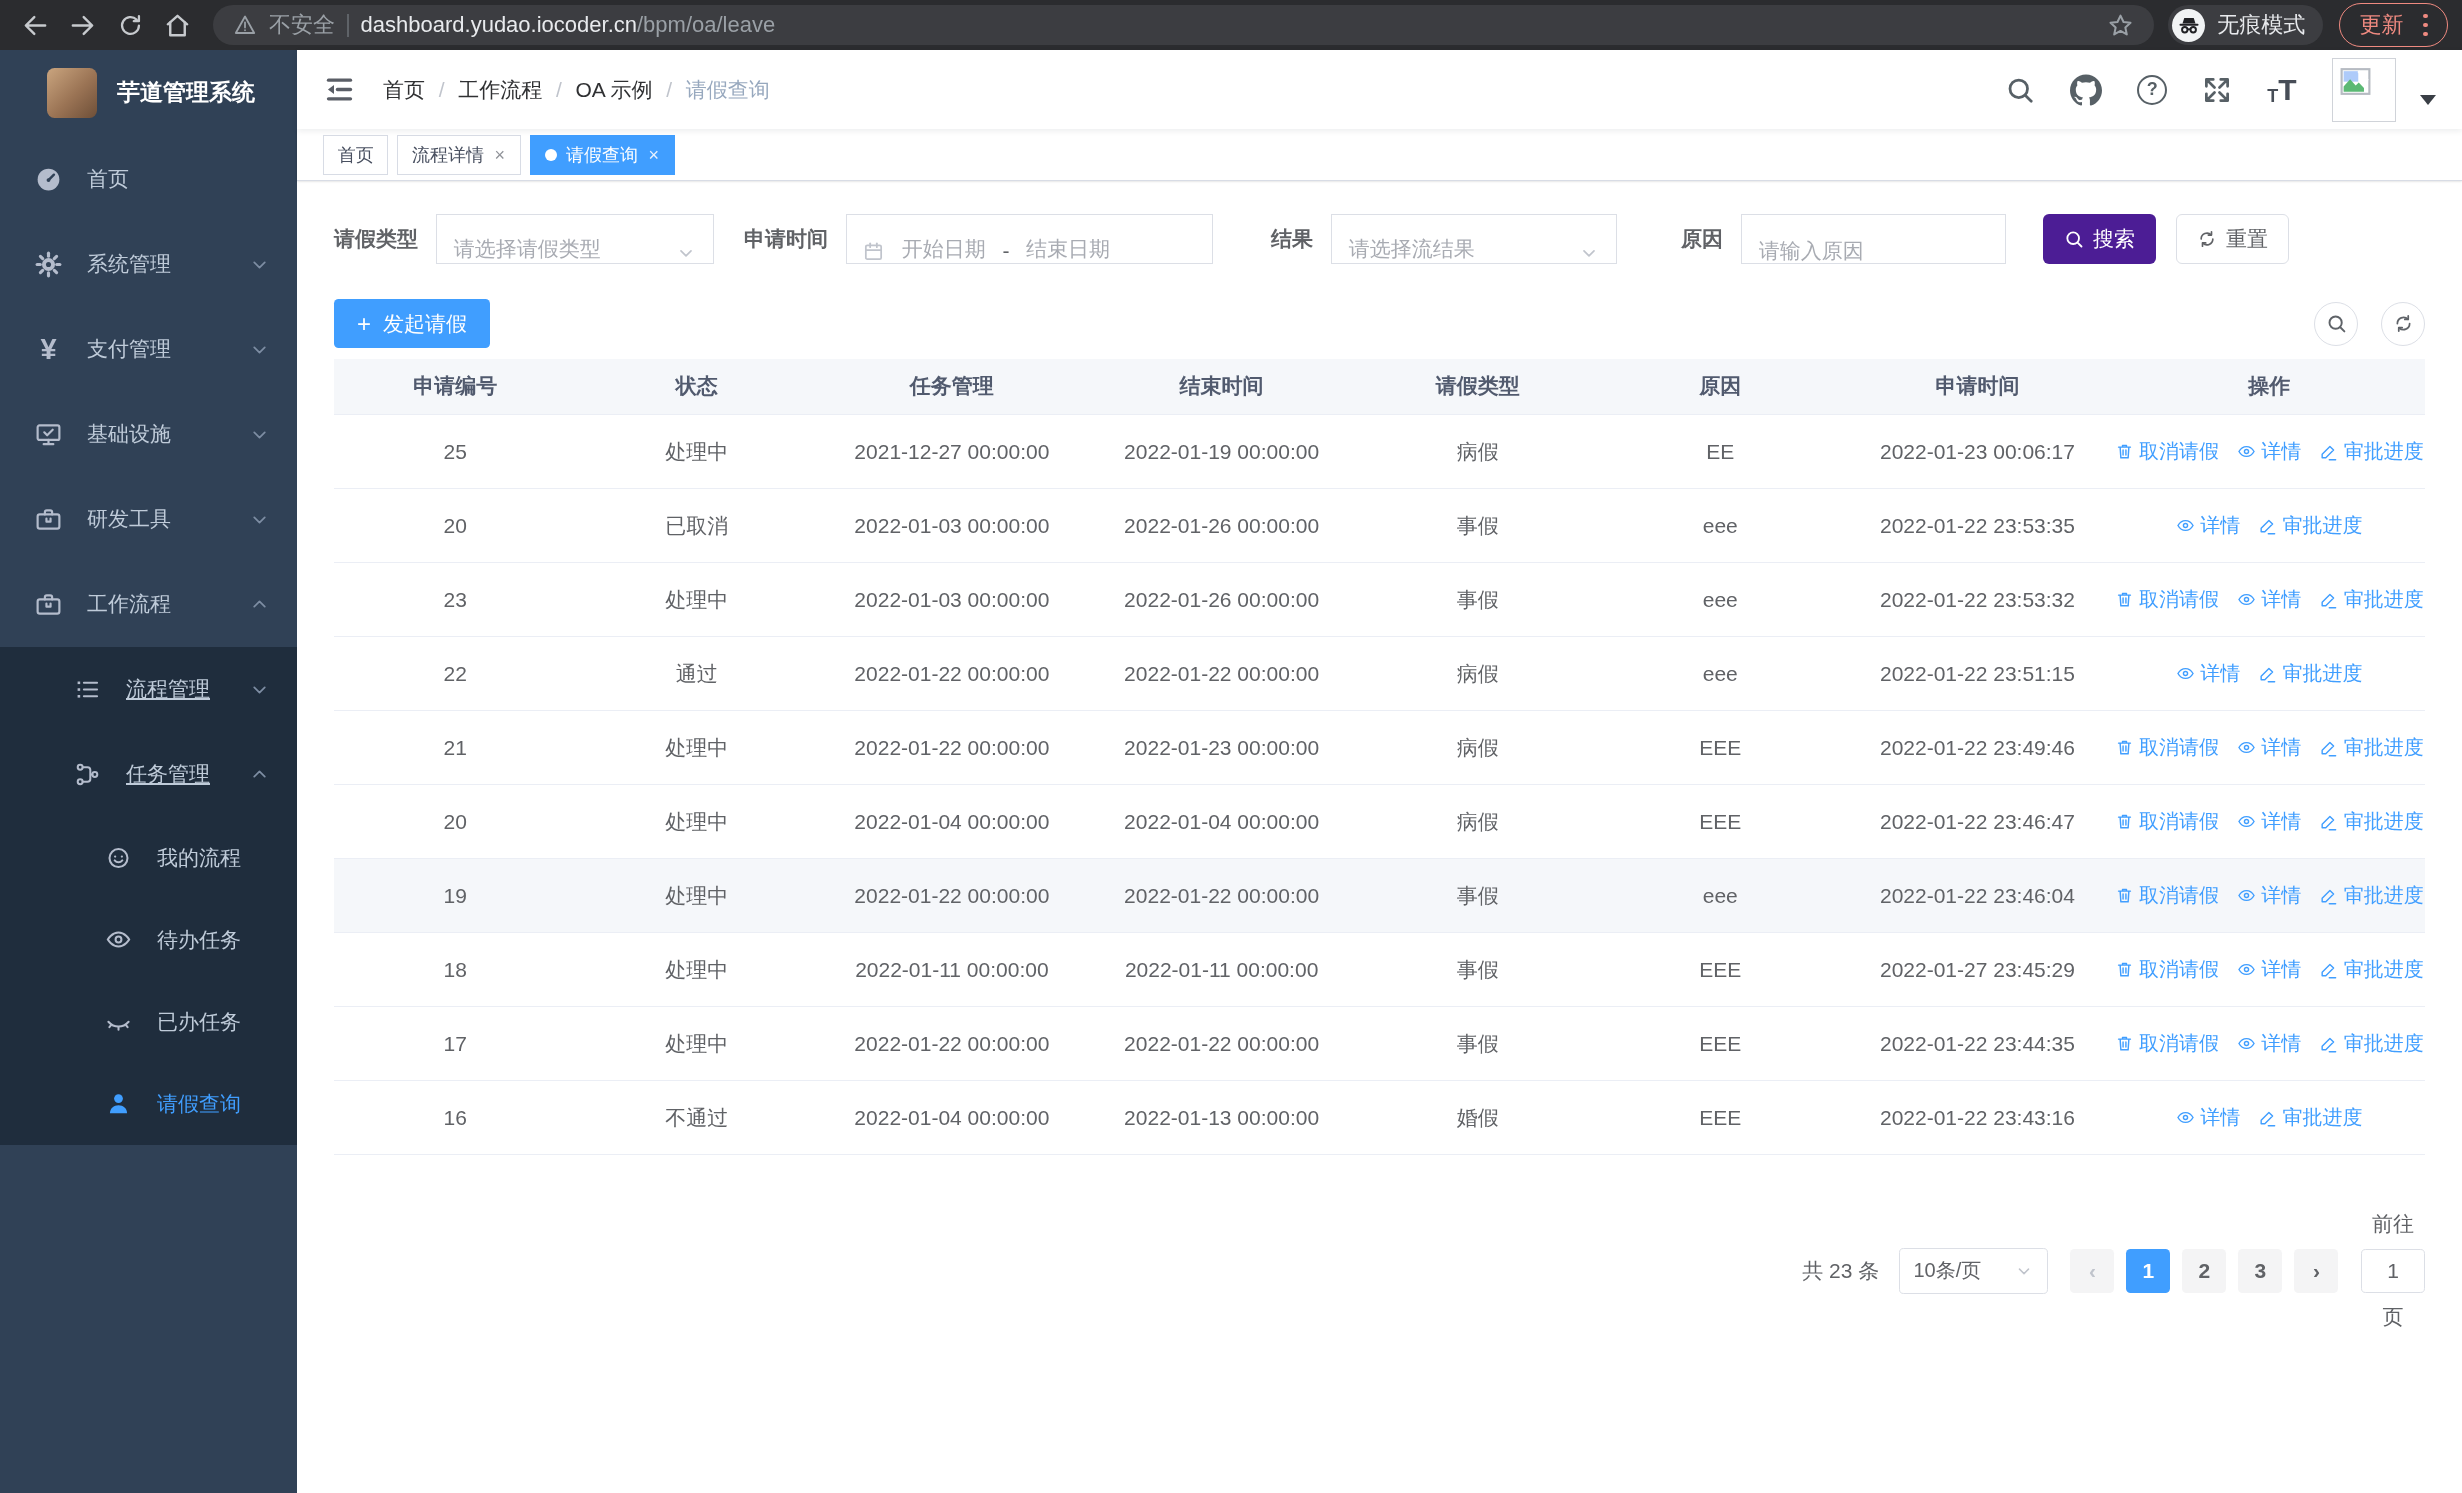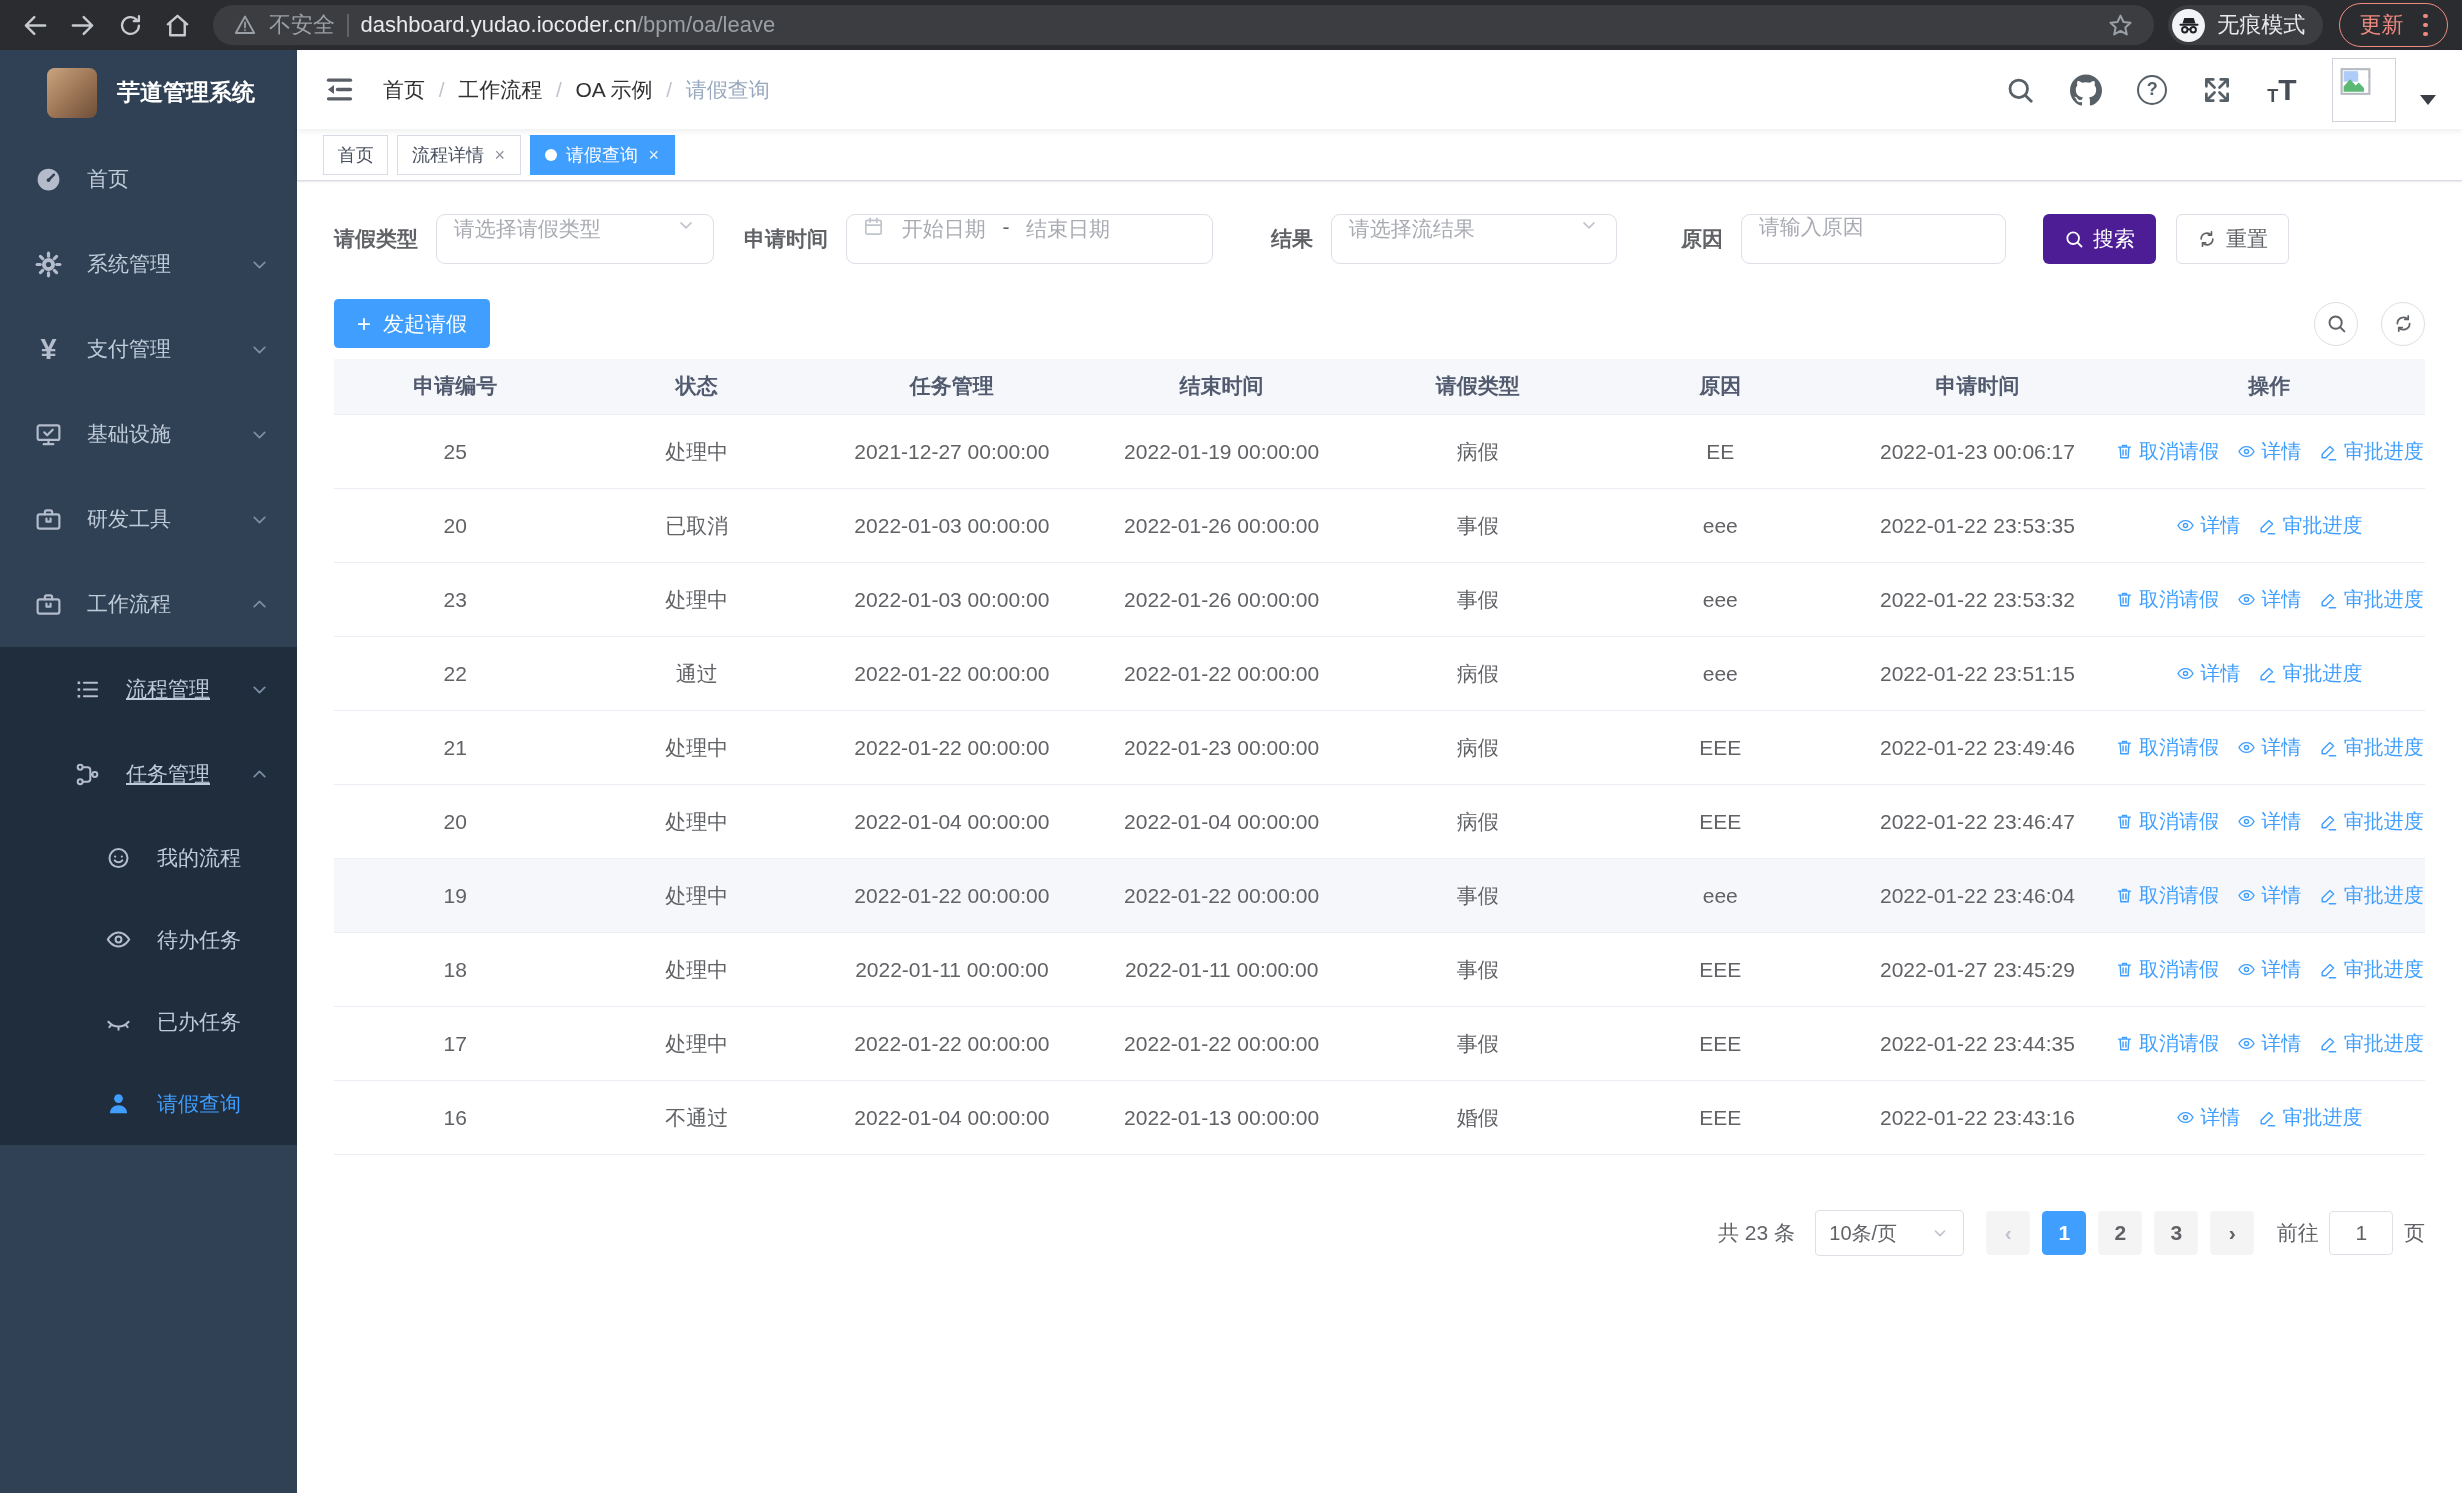--- a/index.html
+++ b/index.html
@@ -66,21 +66,21 @@
   .tag .x { font-size:18px; color:#909399; line-height:1; padding:0 1.5px; }
   .tag.active { background:#409eff; border-color:#409eff; color:#fff; }
   .tag.active .dot { width:12px; height:12px; border-radius:50%; background:#fff; }
   .tag.active .x { color:#e8f2ff; }
 
   
   .content { flex:1; padding:33px 37px 0 37px; background:#fff; overflow:hidden; }
 
   .filters { display:flex; align-items:center; font-size:21px; color:#606266; }
   .f-label { font-weight:600; white-space:nowrap; margin-right:18px; }
-  .box { border:0.8px solid #dcdfe6; border-radius:9px; height:50px; display:flex; align-items:flex-start; background:#fff; font-size:21px; }
+  .box { border:0.8px solid #dcdfe6; border-radius:0; height:50px; display:flex; align-items:flex-end; background:#fff; font-size:21px; }
   .ph { color:#a8abb2; white-space:nowrap; }
   .sel { padding:0 16.7px; cursor:pointer; }
   .sel .chevd { margin-left:auto; color:#c0c4cc; }
   .sel-type { width:278px; margin-right:30px; }
   .sel-result { width:286px; margin-right:64px; }
   .daterange { width:367px; padding:0 15px; gap:16.7px; margin-right:58px; cursor:text; }
   .daterange .sep { color:#606266; }
   .cal { color:#c0c4cc; }
   .inp-reason { width:265px; padding:0 16.7px; margin-right:37px; }
   .inp-reason input { border:none; outline:none; width:100%; font-size:21px; color:#606266; font-family:inherit; }
@@ -103,21 +103,21 @@
   .acts { display:flex; justify-content:center; align-items:center; gap:18px; color:#409eff; font-size:20px; }
   .act { display:inline-flex; align-items:center; gap:5.3px; cursor:pointer; white-space:nowrap; }
 
   .pagination { display:flex; justify-content:flex-end; align-items:center; margin-top:55px; gap:12px; font-size:21px; color:#606266; }
   .pg-total { margin-right:7.6px; font-weight:400; }
   .pg-size { width:149px; height:46px; border:0.8px solid #dcdfe6; border-radius:4.6px; display:flex; align-items:center; padding:0 13.7px; font-size:20px; color:#606266; background:#fff; cursor:pointer; margin-right:10.6px; }
   .pg-size .chevd { margin-left:auto; color:#c0c4cc; }
   .pg-btn { min-width:44px; height:44px; border-radius:4.6px; background:#f4f4f5; display:flex; align-items:center; justify-content:center; font-size:21px; color:#606266; font-weight:600; cursor:pointer; padding:0 6px; border:none; font-family:inherit; }
   .pg-btn.disabled { color:#c0c4cc; }
   .pg-btn.active { background:#409eff; color:#fff; }
-  .pg-goto { margin-left:10.6px; display:flex; align-items:center; gap:10.6px; }
+  .pg-goto { margin-left:10.6px; display:flex; align-items:center; gap:10.6px;flex-direction:column; }
   .goto-input { width:64px; height:44px; border:0.8px solid #dcdfe6; border-radius:4.6px; text-align:center; font-size:21px; color:#606266; font-family:inherit; outline:none; }
 </style>
 </head>
 <body>
 
 <svg width="0" height="0" style="position:absolute">
   <defs>
     <symbol id="i-back" viewBox="0 0 24 24">
         <g stroke="currentColor" fill="none" stroke-width="2" stroke-linecap="round" stroke-linejoin="round">
           <path d="M20 12H5M11 5l-7 7 7 7"></path>

